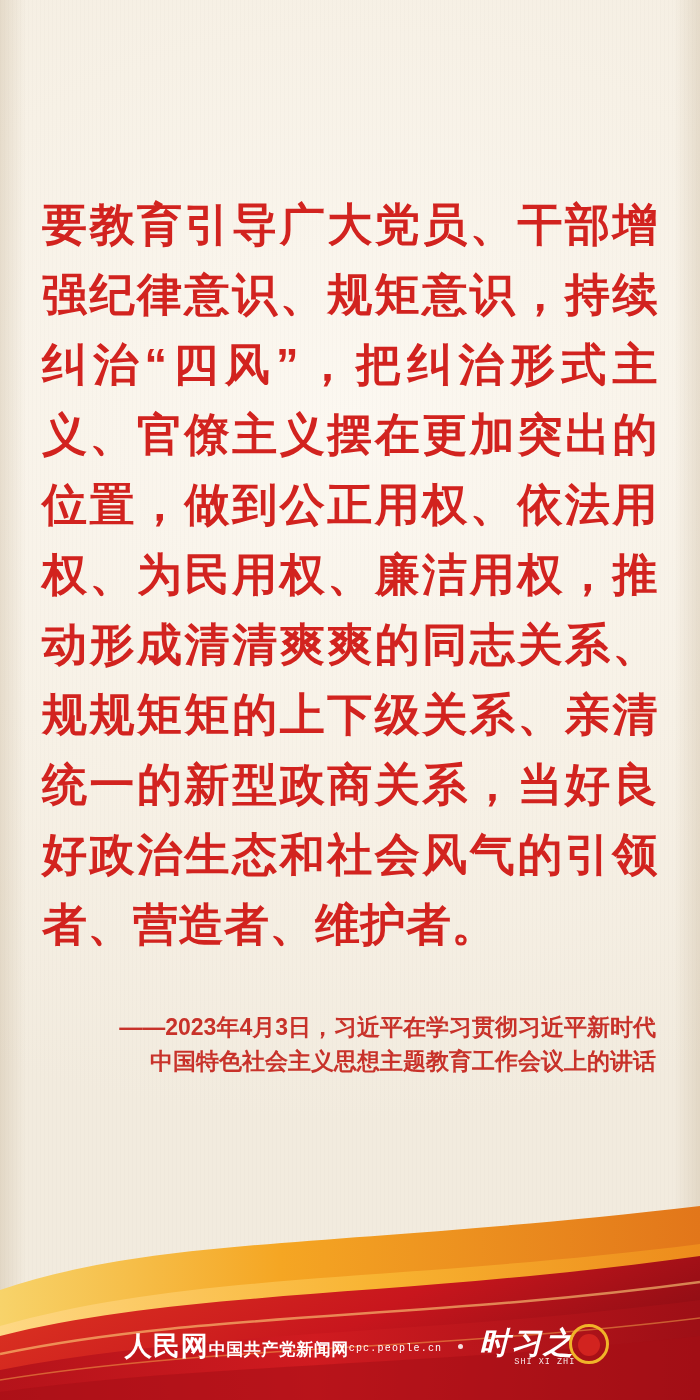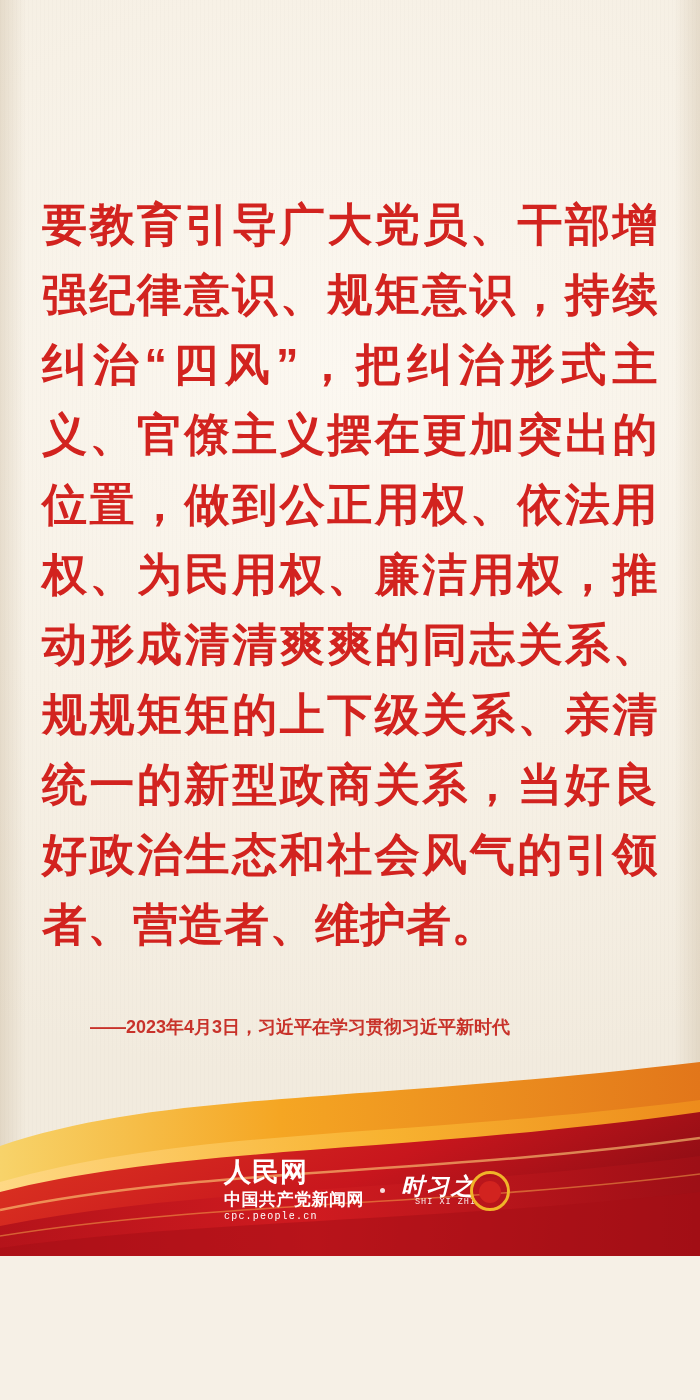--- a/index.html
+++ b/index.html
@@ -9,21 +9,21 @@
   body {
     width: 700px;
     height: 1400px;
     font-family: "Liberation Sans", sans-serif;
     background: #f6f0e6;
     overflow: hidden;
   }
   .poster {
     position: relative;
     width: 700px;
-    height: 1256px;
+    height: 1400px;
     background:
       radial-gradient(ellipse 900px 700px at 50% 30%, #fcf8f1 0%, #f7f1e6 55%, #f2ebde 100%);
     overflow: hidden;
   }
   
   .texture {
     position: absolute;
     inset: 0;
     background:
       repeating-linear-gradient(90deg, rgba(0,0,0,0.012) 0px, rgba(0,0,0,0.012) 1px, rgba(0,0,0,0) 1px, rgba(0,0,0,0) 4px);
@@ -58,24 +58,24 @@
     text-align-last: left;
     font-family: "Liberation Sans", "DejaVu Sans", sans-serif;
   }
 
   .attribution {
     position: absolute;
     left: 44px;
     right: 44px;
     top: 1010px;
     color: #c8322a;
-    font-size: 18px;
+    font-size: 23px;
     line-height: 34px;
     font-weight: bold;
-    text-align: left;
+    text-align: right;
   }
   .attr-line1 { padding-left: 46px; }
 
   
   .bottom {
     position: absolute;
     left: 0;
     right: 0;
     bottom: 0;
     height: 260px;
@@ -95,22 +95,22 @@
     left: 0;
     right: 0;
     bottom: 34px;
     display: flex;
     align-items: center;
     justify-content: center;
     gap: 16px;
   }
   .people-logo {
     display: flex;
-    flex-direction: column;
-    align-items: flex-start;
+    flex-direction: row;
+    align-items: center;
     line-height: 1;
   }
   .people-logo .cn {
     color: #ffffff;
     font-size: 27px;
     font-weight: bold;
     letter-spacing: 1px;
   }
   .people-logo .sub {
     color: #ffffff;
@@ -133,21 +133,21 @@
   }
   .shixi {
     position: relative;
     display: flex;
     flex-direction: column;
     align-items: flex-start;
     line-height: 1;
   }
   .shixi .main {
     color: #ffffff;
-    font-size: 23px;
+    font-size: 30px;
     font-weight: bold;
     font-style: italic;
     letter-spacing: 2px;
   }
   .shixi .pinyin {
     color: rgba(255,255,255,0.9);
     font-size: 8.5px;
     letter-spacing: 1px;
     align-self: flex-end;
     font-family: "Liberation Mono", monospace;
@@ -180,20 +180,21 @@
   <div class="texture"></div>
   <div class="edge-left"></div>
   <div class="edge-right"></div>
 
   <div class="quote-block">
     <div class="quote-text">要教育引导广大党员、干部增强纪律意识、规矩意识，持续纠治“四风”，把纠治形式主义、官僚主义摆在更加突出的位置，做到公正用权、依法用权、为民用权、廉洁用权，推动形成清清爽爽的同志关系、规规矩矩的上下级关系、亲清统一的新型政商关系，当好良好政治生态和社会风气的引领者、营造者、维护者。</div>
   </div>
 
   <div class="attribution">
     <div class="attr-line1">——2023年4月3日，习近平在学习贯彻习近平新时代</div>
+    <div class="attr-line2">中国特色社会主义思想主题教育工作会议上的讲话</div>
   </div>
 
   <div class="bottom">
     <svg viewBox="0 0 700 260" preserveAspectRatio="none">
       <defs>
         <linearGradient id="gRed" x1="0" y1="0" x2="1" y2="0">
           <stop offset="0%" stop-color="#b3121a"></stop>
           <stop offset="45%" stop-color="#d01b20"></stop>
           <stop offset="100%" stop-color="#9e0f16"></stop>
         </linearGradient>

